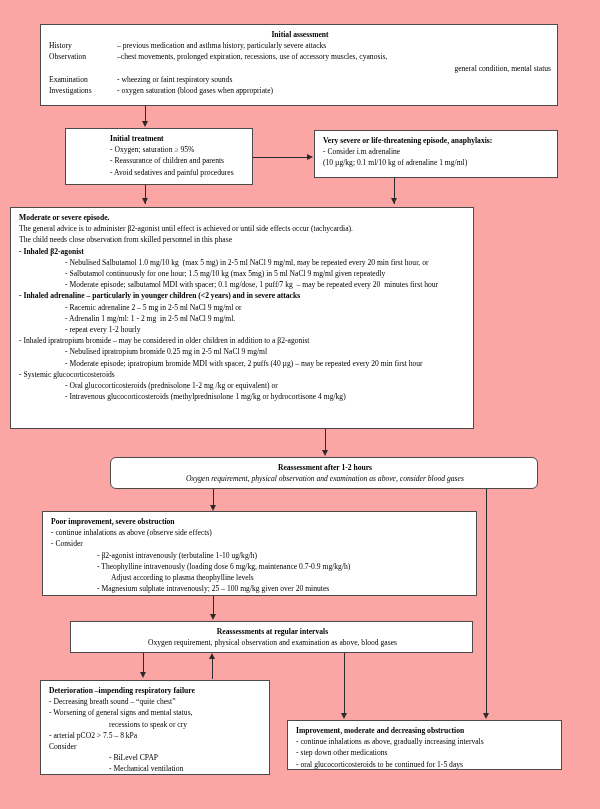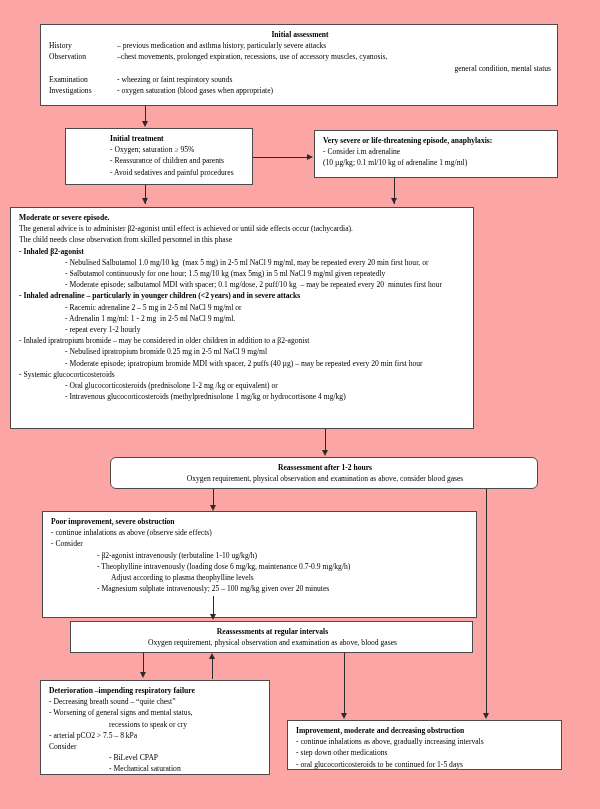--- a/index.html
+++ b/index.html
@@ -129,48 +129,48 @@
   <div class="vline" style="left:394px; top:178px; height:26px;"></div>
   <div class="arrowdown" style="left:390.5px; top:198px;"></div>
 
   <div class="box" style="left:10px; top:207px; width:464px; height:222px;">
     <span class="title">Moderate or severe episode.</span>
     <span class="ln">The general advice is to administer β2-agonist until effect is achieved or until side effects occur (tachycardia).</span>
     <span class="ln">The child needs close observation from skilled personnel in this phase</span>
     <span class="ln" style="font-weight:bold;">- Inhaled β2-agonist</span>
     <span class="ln ind2">- Nebulised Salbutamol 1.0 mg/10 kg  (max 5 mg) in 2-5 ml NaCl 9 mg/ml, may be repeated every 20 min first hour, or</span>
     <span class="ln ind2">- Salbutamol continuously for one hour; 1.5 mg/10 kg (max 5mg) in 5 ml NaCl 9 mg/ml given repeatedly</span>
-    <span class="ln ind2">- Moderate episode; salbutamol MDI with spacer; 0.1 mg/dose, 2 puff/10 kg  – may be repeated every 20  minutes first hour</span>
+    <span class="ln ind2">- Moderate episode; salbutamol MDI with spacer; 0.1 mg/dose, 1 puff/7 kg  – may be repeated every 20  minutes first hour</span>
     <span class="ln" style="font-weight:bold;">- Inhaled adrenaline – particularly in younger children (&lt;2 years) and in severe attacks</span>
     <span class="ln ind2">- Racemic adrenaline 2 – 5 mg in 2-5 ml NaCl 9 mg/ml or</span>
     <span class="ln ind2">- Adrenalin 1 mg/ml: 1 - 2 mg  in 2-5 ml NaCl 9 mg/ml.</span>
     <span class="ln ind2">- repeat every 1-2 hourly</span>
     <span class="ln">- Inhaled ipratropium bromide – may be considered in older children in addition to a β2-agonist</span>
     <span class="ln ind2">- Nebulised ipratropium bromide 0.25 mg in 2-5 ml NaCl 9 mg/ml</span>
     <span class="ln ind2">- Moderate episode; ipratropium bromide MDI with spacer, 2 puffs (40 µg) – may be repeated every 20 min first hour</span>
     <span class="ln">- Systemic glucocorticosteroids</span>
     <span class="ln ind2">- Oral glucocorticosteroids (prednisolone 1-2 mg /kg or equivalent) or</span>
     <span class="ln ind2">- Intravenous glucocorticosteroids (methylprednisolone 1 mg/kg or hydrocortisone 4 mg/kg)</span>
   </div>
 
   <div class="vline" style="left:325px; top:429px; height:22px;"></div>
   <div class="arrowdown" style="left:321.5px; top:450px;"></div>
 
   <div class="box" style="left:110px; top:457px; width:428px; height:32px; padding-top:4px;border-radius:6px;">
     <span class="title center">Reassessment after 1-2 hours</span>
-    <span class="ln" style="text-align:center;">Oxygen requirement, physical observation and examination as above, consider blood gases</span>
+    <span class="ln" style="text-align:center;font-style:italic;">Oxygen requirement, physical observation and examination as above, consider blood gases</span>
   </div>
 
   <div class="vline" style="left:213px; top:489px; height:18px;"></div>
   <div class="arrowdown" style="left:209.5px; top:505px;"></div>
 
   <div class="vline" style="left:486px; top:489px; height:228px;"></div>
   <div class="arrowdown" style="left:482.5px; top:713px;"></div>
 
-  <div class="box" style="left:42px; top:511px; width:435px; height:107px;">
+  <div class="box" style="left:42px; top:511px; width:435px; height:85px;">
     <span class="title">Poor improvement, severe obstruction</span>
     <span class="ln">- continue inhalations as above (observe side effects)</span>
     <span class="ln">- Consider</span>
     <span class="ln ind2">- β2-agonist intravenously (terbutaline 1-10 ug/kg/h)</span>
     <span class="ln ind2">- Theophylline intravenously (loading dose 6 mg/kg, maintenance 0.7-0.9 mg/kg/h)</span>
     <span class="ln ind3">Adjust according to plasma theophylline levels</span>
     <span class="ln ind2">- Magnesium sulphate intravenously; 25 – 100 mg/kg given over 20 minutes</span>
   </div>
 
   <div class="vline" style="left:213px; top:596px; height:20px;"></div>
@@ -191,21 +191,21 @@
   <div class="arrowdown" style="left:340.5px; top:713px;"></div>
 
   <div class="box" style="left:40px; top:680px; width:230px; height:95px;">
     <span class="title">Deterioration –impending respiratory failure</span>
     <span class="ln">- Decreasing breath sound – “quite chest”</span>
     <span class="ln">- Worsening of general signs and mental status,</span>
     <span class="ln ind3">recessions to speak or cry</span>
     <span class="ln">- arterial pCO2 &gt; 7.5 – 8 kPa</span>
     <span class="ln">Consider</span>
     <span class="ln ind3">- BiLevel CPAP</span>
-    <span class="ln ind3">- Mechanical saturation</span>
+    <span class="ln ind3">- Mechanical ventilation</span>
   </div>
 
   <div class="box" style="left:287px; top:720px; width:275px; height:50px;">
     <span class="title">Improvement, moderate and decreasing obstruction</span>
     <span class="ln">- continue inhalations as above, gradually increasing intervals</span>
     <span class="ln">- step down other medications</span>
     <span class="ln">- oral glucocorticosteroids to be continued for 1-5 days</span>
   </div>
 
 </div>

